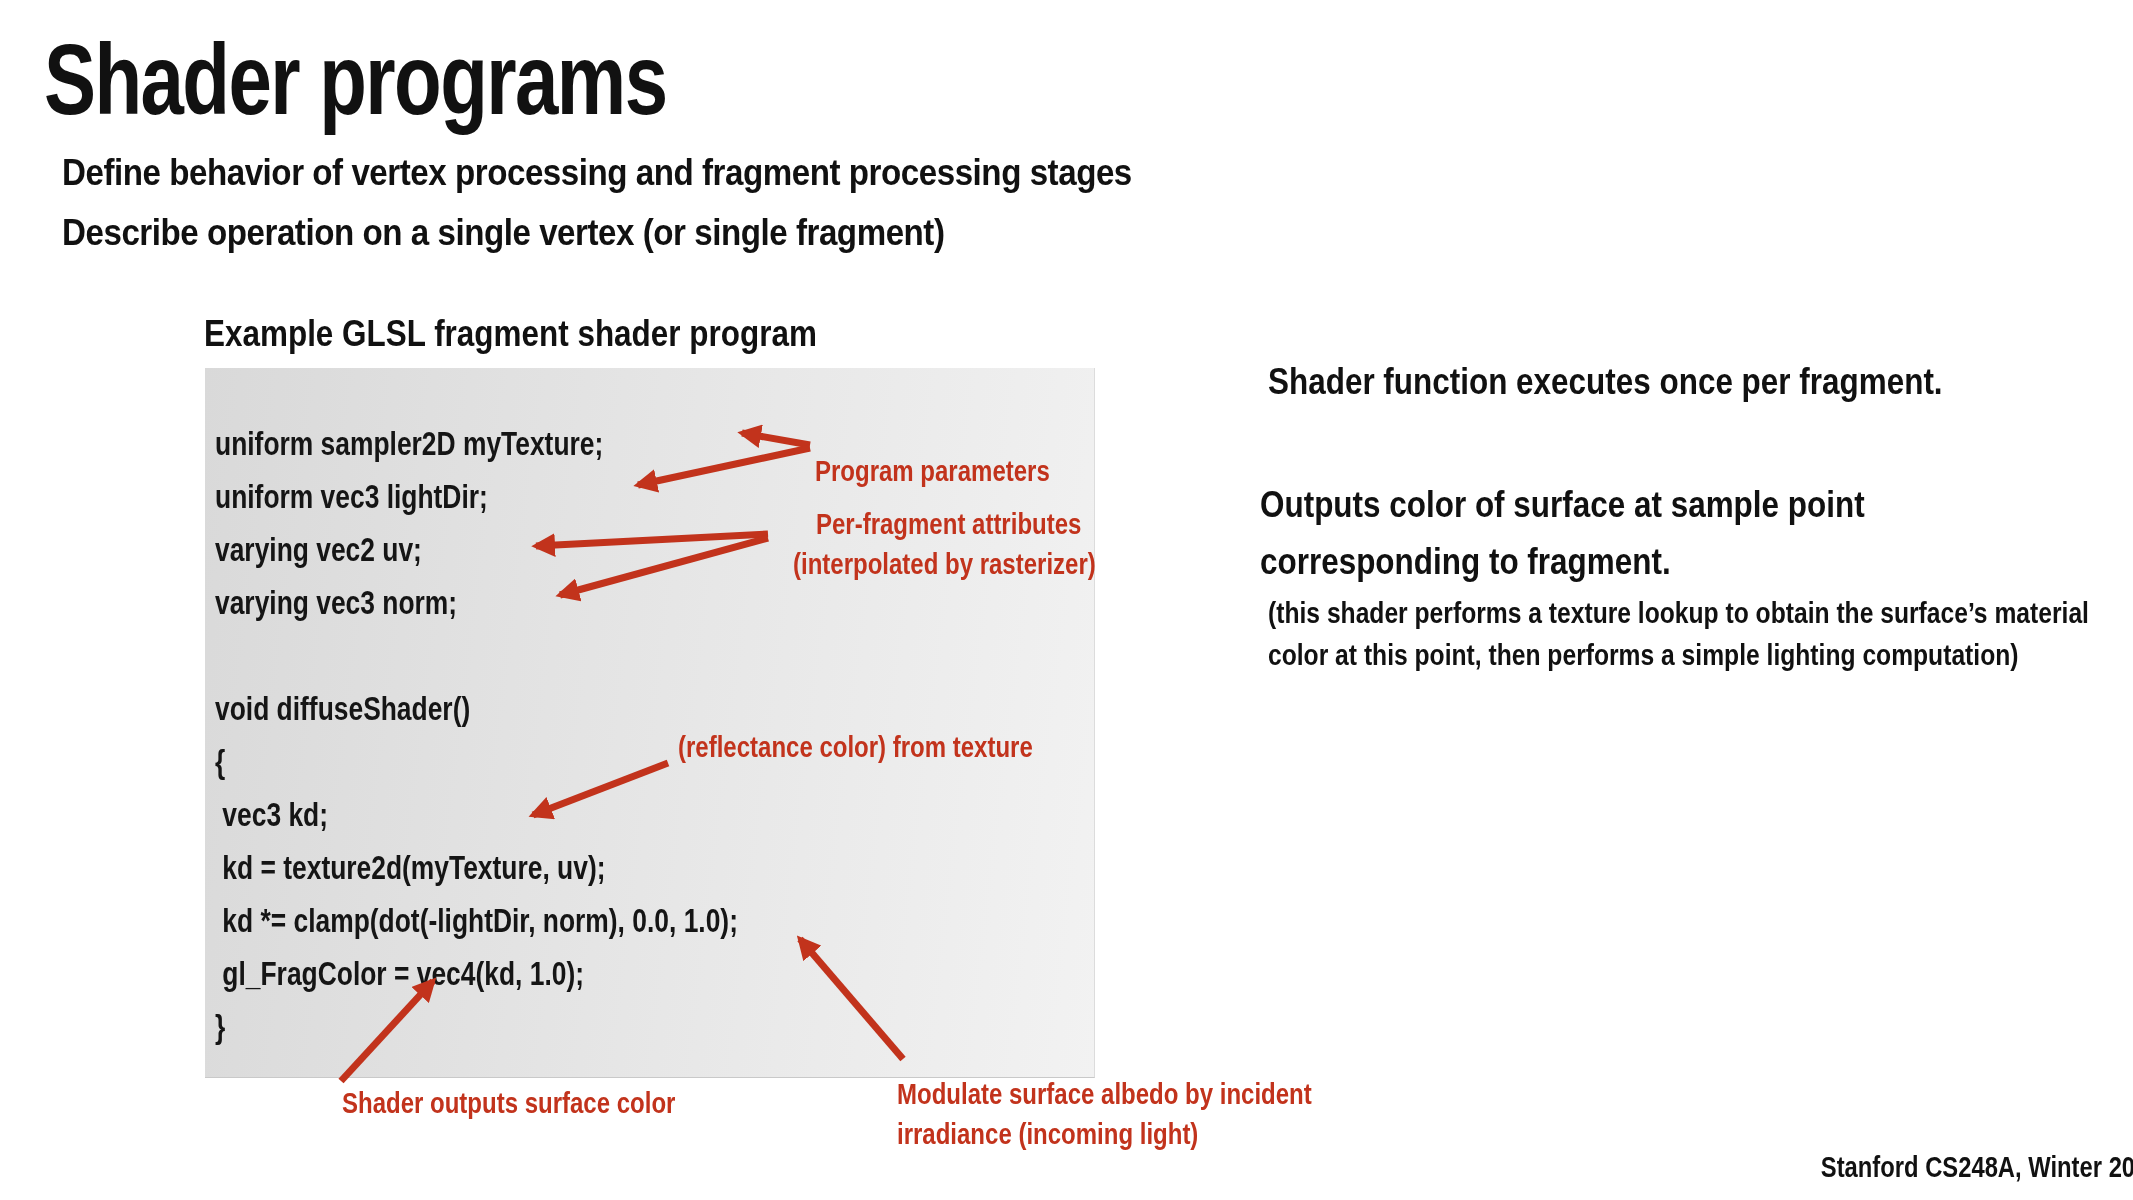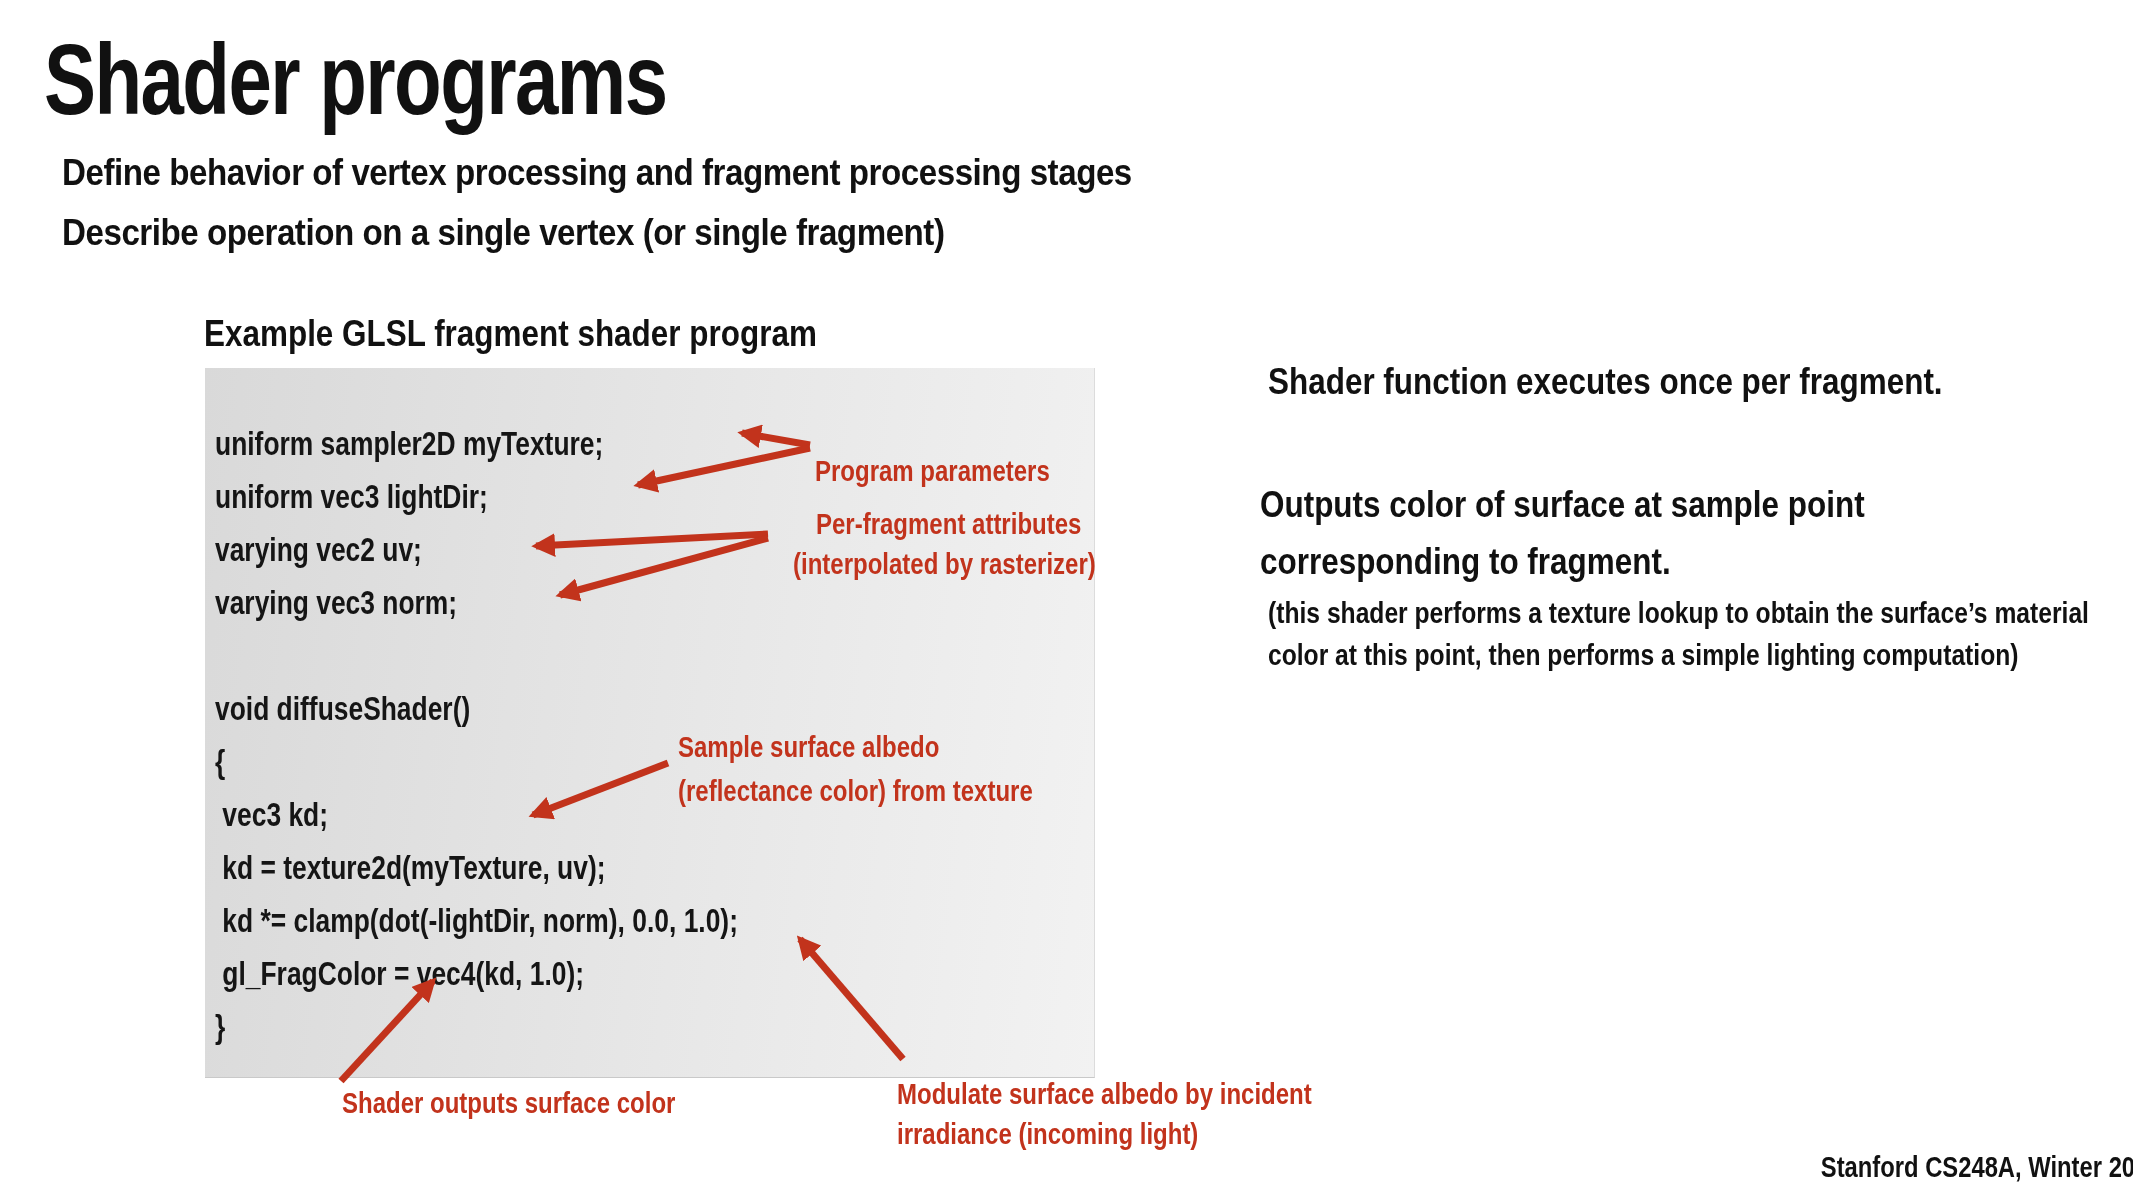--- a/index.html
+++ b/index.html
@@ -93,21 +93,20 @@
   </svg>
 
   <div class="abs note" style="left:815px;top:419px;margin-top:32px;"><span class="cx">Program parameters</span></div>
 
   <div class="abs note" style="left:793px;top:504px;text-align:center;">
     <div><span class="cx">Per-fragment attributes</span></div>
     <div><span class="cx">(interpolated by rasterizer)</span></div>
   </div>
 
   <div class="abs note note-sample" style="left:678px;top:725px;">
-    <div><span class="cx">Sample surface albedo</span></div>
     <div><span class="cx">(reflectance color) from texture</span></div>
   </div>
 
   <div class="abs note" style="left:310px;top:1083px;margin-left:32px;"><span class="cx">Shader outputs surface color</span></div>
 
   <div class="abs note" style="left:897px;top:1074px;">
     <div><span class="cx">Modulate surface albedo by incident</span></div>
     <div><span class="cx">irradiance (incoming light)</span></div>
   </div>
 

